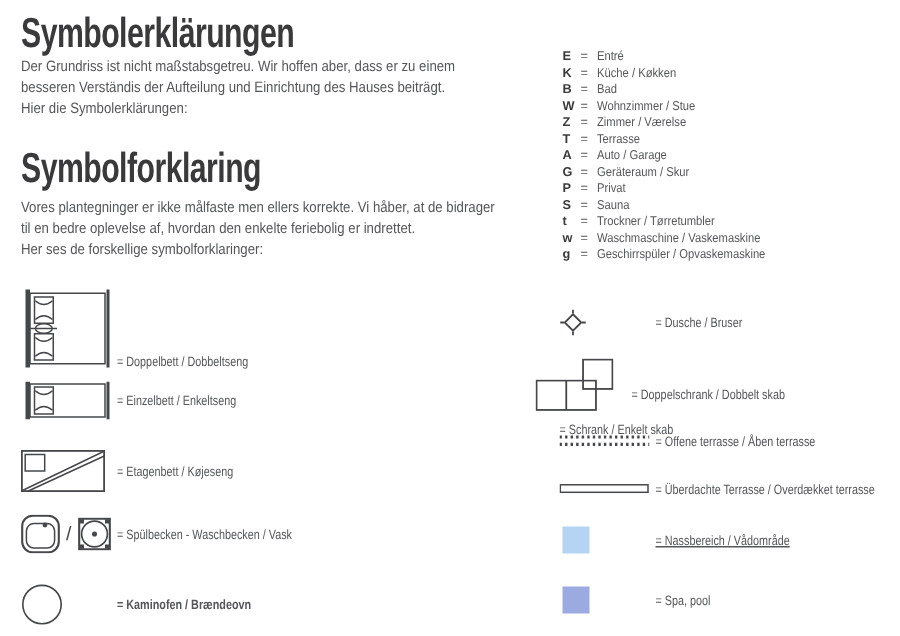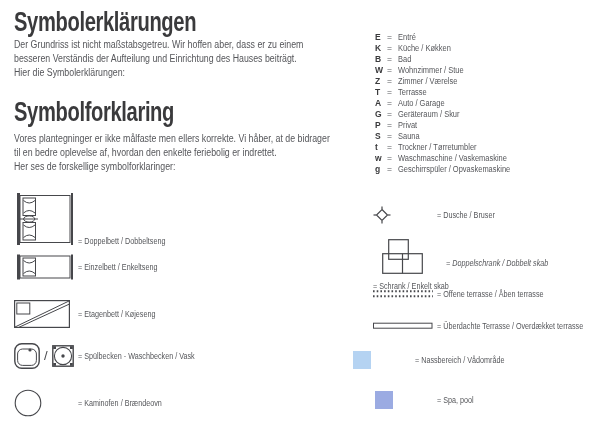--- a/index.html
+++ b/index.html
@@ -117,21 +117,21 @@
         <rect class="ink-fill" x="1.2" y="18" width="2.8" height="2.8"></rect>
         <rect class="ink-fill" x="18" y="18" width="2.8" height="2.8"></rect>
         <circle class="ink" cx="11" cy="11" r="8.6" stroke-width="1.1"></circle>
         <circle class="ink-fill" cx="11" cy="11" r="1.7"></circle>
       </svg>
     </span>
   </div>
   <span class="sym-label">= Spülbecken - Waschbecken / Vask</span>
 </div>
 
-<div class="sym-row" style="left:14px; top:389px; height:27px;">
+<div class="sym-row" style="left:14px; top:389px; height:27px;font-weight:bold;">
   <div class="icon-cell">
     <svg width="28" height="28" viewBox="0 0 28 28">
       <circle class="ink" cx="14" cy="14" r="12.8" stroke-width="1.1"></circle>
     </svg>
   </div>
   <span class="sym-label">= Kaminofen / Brændeovn</span>
 </div>
 
 <div class="codes">
   <div class="code-row">
@@ -216,21 +216,21 @@
 
 <div class="sym-row" style="left:373px; top:217px; height:22px;flex-direction:column;">
   <div class="icon-cell">
     <svg width="21" height="21" viewBox="0 0 21 21">
       <rect class="ink" x="0.7" y="0.7" width="19.6" height="19.6" stroke-width="1.2"></rect>
     </svg>
   </div>
   <span class="sym-label">= Schrank / Enkelt skab</span>
 </div>
 
-<div class="sym-row" style="left:382px; top:252px; height:22px;font-style:italic;">
+<div class="sym-row" style="left:357px; top:252px; height:22px;">
   <div class="icon-cell">
     <svg width="41" height="21" viewBox="0 0 41 21">
       <rect class="ink" x="0.7" y="0.7" width="39.6" height="19.6" stroke-width="1.2"></rect>
       <line class="ink" x1="20.5" y1="0.7" x2="20.5" y2="20.3" stroke-width="1.2"></line>
     </svg>
   </div>
   <span class="sym-label">= Doppelschrank / Dobbelt skab</span>
 </div>
 
 <div class="sym-row" style="left:373px; top:288px; height:12px;">
@@ -245,21 +245,21 @@
 
 <div class="sym-row" style="left:373px; top:321px; height:10px;">
   <div class="icon-cell">
     <svg width="60" height="8" viewBox="0 0 60 8">
       <rect class="ink" x="0.5" y="1.2" width="58.5" height="5" stroke-width="1"></rect>
     </svg>
   </div>
   <span class="sym-label">= Überdachte Terrasse / Overdækket terrasse</span>
 </div>
 
-<div class="sym-row" style="left:351px; top:351px; height:18px;">
+<div class="sym-row" style="left:373px; top:351px; height:18px;text-decoration:underline;">
   <div class="icon-cell">
     <div class="swatch" style="background: rgb(181, 211, 242);"></div>
   </div>
   <span class="sym-label">= Nassbereich / Vådområde</span>
 </div>
 
 <div class="sym-row" style="left:373px; top:391px; height:18px;">
   <div class="icon-cell">
     <div class="swatch" style="background: rgb(155, 171, 226);"></div>
   </div>

